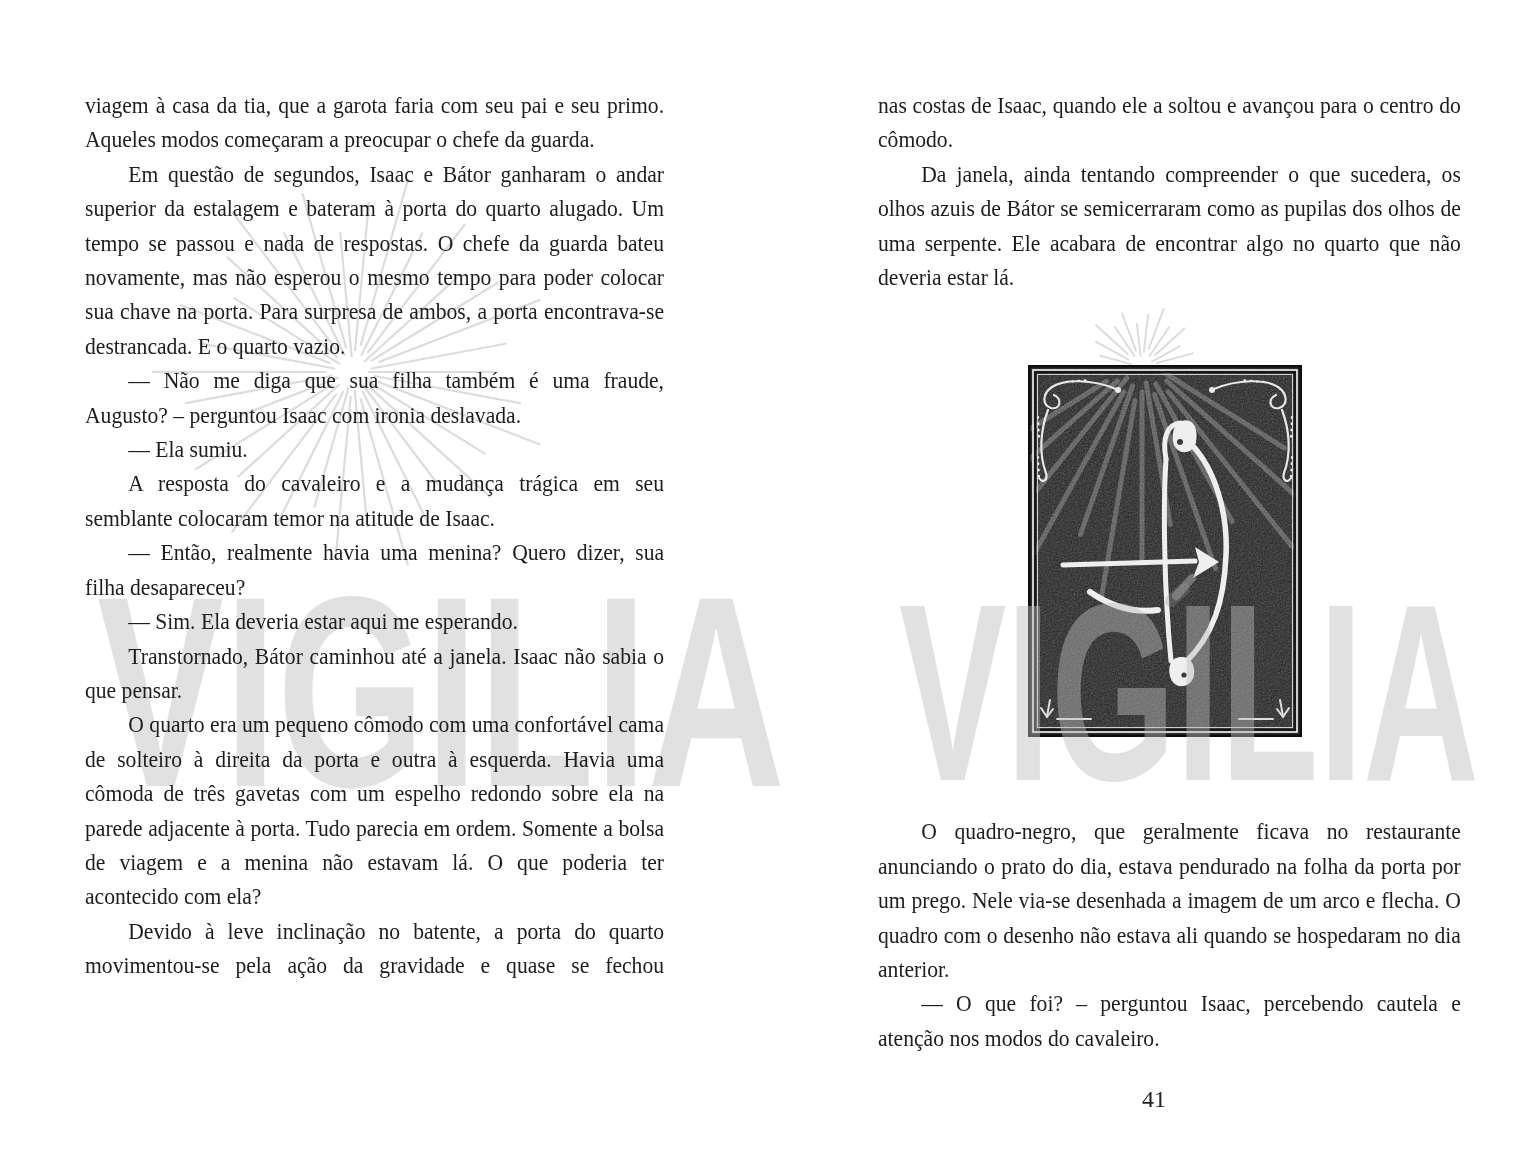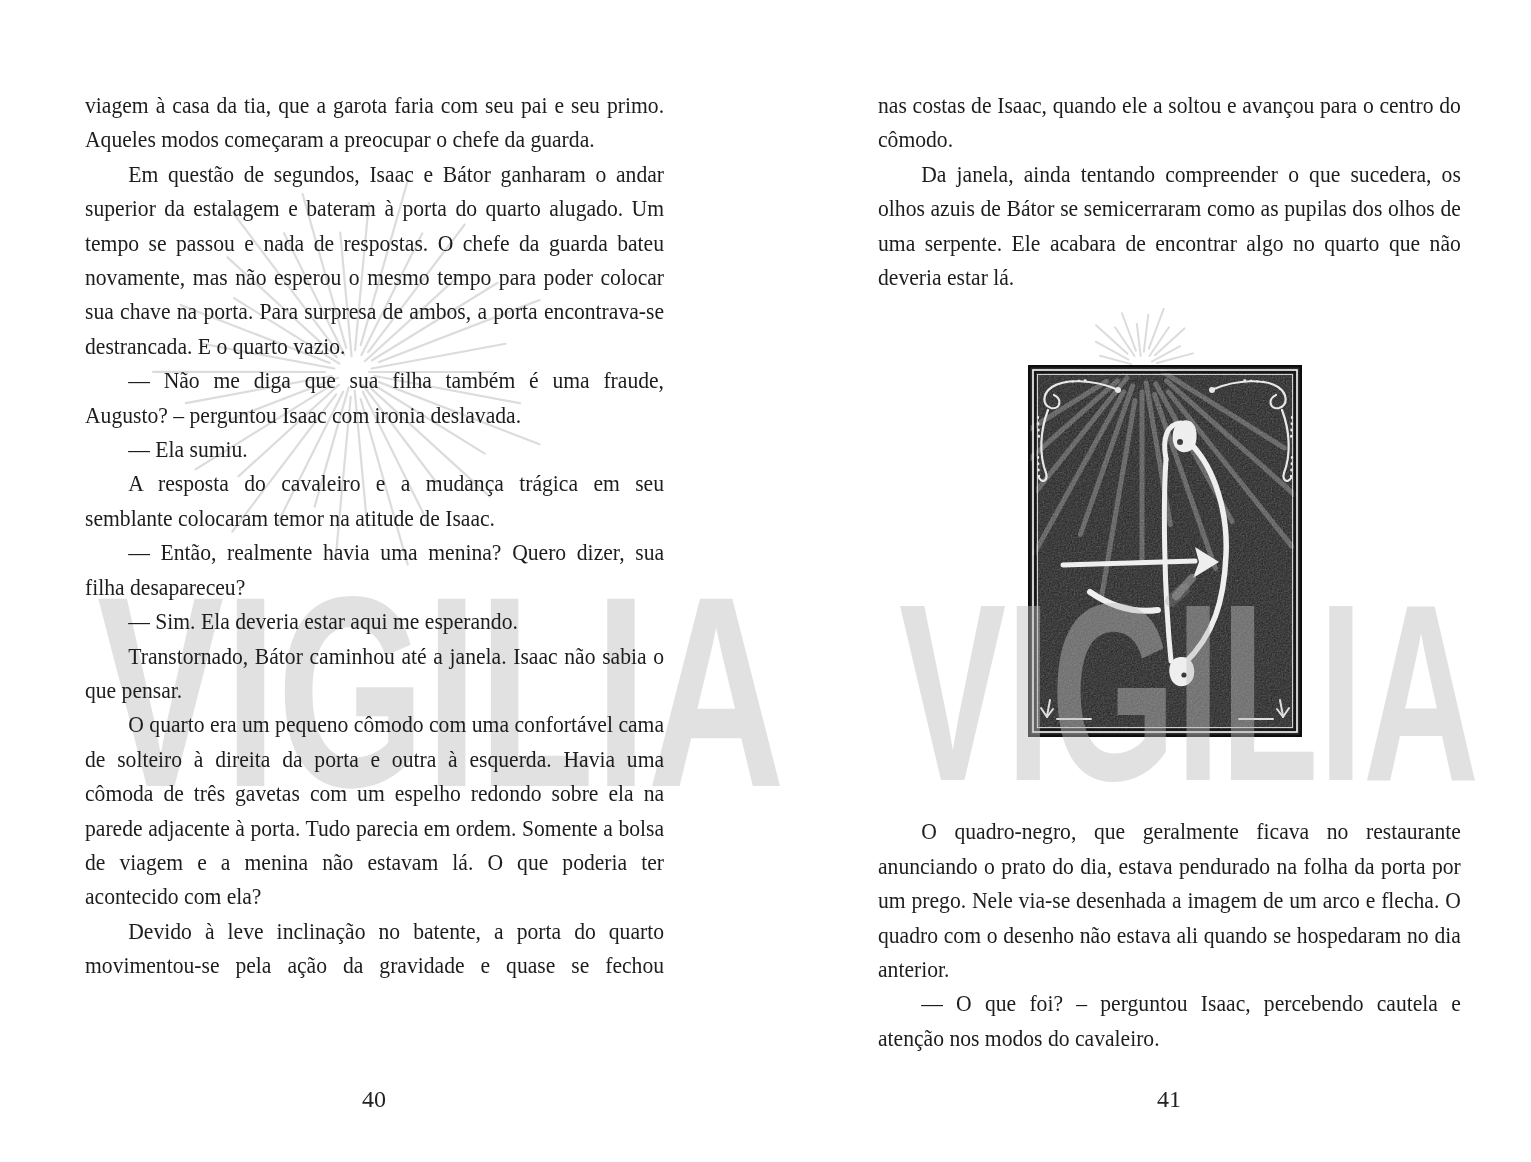--- a/index.html
+++ b/index.html
@@ -40,21 +40,21 @@
   p.indent { text-indent:46px; }
   p.justify-last { text-align-last:justify; }
 
   .illustration-spacer { height:520px; }
 
   .page-number {
     position:absolute; z-index:4; top:1086px;
     font-size:24px; color:#222222; text-align:center;
   }
   .page-number-left  { left:85px;  width:578px; }
-  .page-number-right { left:113px; width:582px; }
+  .page-number-right { left:98px; width:582px; }
 </style>
 </head>
 <body>
 
 <div class="spread">
 
   <div class="page page-left">
     <svg class="rays-svg" width="765" height="1162" viewBox="0 0 765 1162">
       <g id="rays-left">
           <line x1="369" y1="372" x2="493" y2="372" stroke="#dcdcdc" stroke-width="2.2" stroke-linecap="round"></line>
@@ -106,21 +106,20 @@
       <p class="para indent">— Não me diga que sua filha também é uma fraude, Augusto? – perguntou Isaac com ironia deslavada.</p>
       <p class="para indent">— Ela sumiu.</p>
       <p class="para indent">A resposta do cavaleiro e a mudança trágica em seu semblante colocaram temor na atitude de Isaac.</p>
       <p class="para indent">— Então, realmente havia uma menina? Quero dizer, sua filha desapareceu?</p>
       <p class="para indent">— Sim. Ela deveria estar aqui me esperando.</p>
       <p class="para indent">Transtornado, Bátor caminhou até a janela. Isaac não sabia o que pensar.</p>
       <p class="para indent">O quarto era um pequeno cômodo com uma confortável cama de solteiro à direita da porta e outra à esquerda. Havia uma cômoda de três gavetas com um espelho redondo sobre ela na parede adjacente à porta. Tudo parecia em ordem. Somente a bolsa de viagem e a menina não estavam lá. O que poderia ter acontecido com ela?</p>
       <p class="para indent justify-last">Devido à leve inclinação no batente, a porta do quarto movimentou-se pela ação da gravidade e quase se fechou</p>
     </div>
 
-    <div class="page-number page-number-left">40</div>
   </div>
 
   <div class="page page-right">
     <svg class="rays-svg" width="766" height="1162" viewBox="0 0 766 1162">
       <g id="rays-right-top">
           <line x1="366.1816307455624" y1="364.1012266948518" x2="335.0788191390544" y2="355.7672534425506" stroke="#dcdcdc" stroke-width="2" stroke-linecap="round"></line>
           <line x1="363.48374356066427" y1="359.61956560451114" x2="330.74631724980566" y2="341.743578399853" stroke="#dcdcdc" stroke-width="2" stroke-linecap="round"></line>
           <line x1="362.49695325809546" y1="353.81585667545545" x2="331.1230154082612" y2="325.29505683052236" stroke="#dcdcdc" stroke-width="2" stroke-linecap="round"></line>
           <line x1="369.5452488901961" y1="355.9856145931388" x2="350.06760971232507" y2="327.20742715791863" stroke="#dcdcdc" stroke-width="2" stroke-linecap="round"></line>
           <line x1="370.88437685701575" y1="350.60337981250416" x2="356.95822929999173" y2="313.2659332712637" stroke="#dcdcdc" stroke-width="2" stroke-linecap="round"></line>

